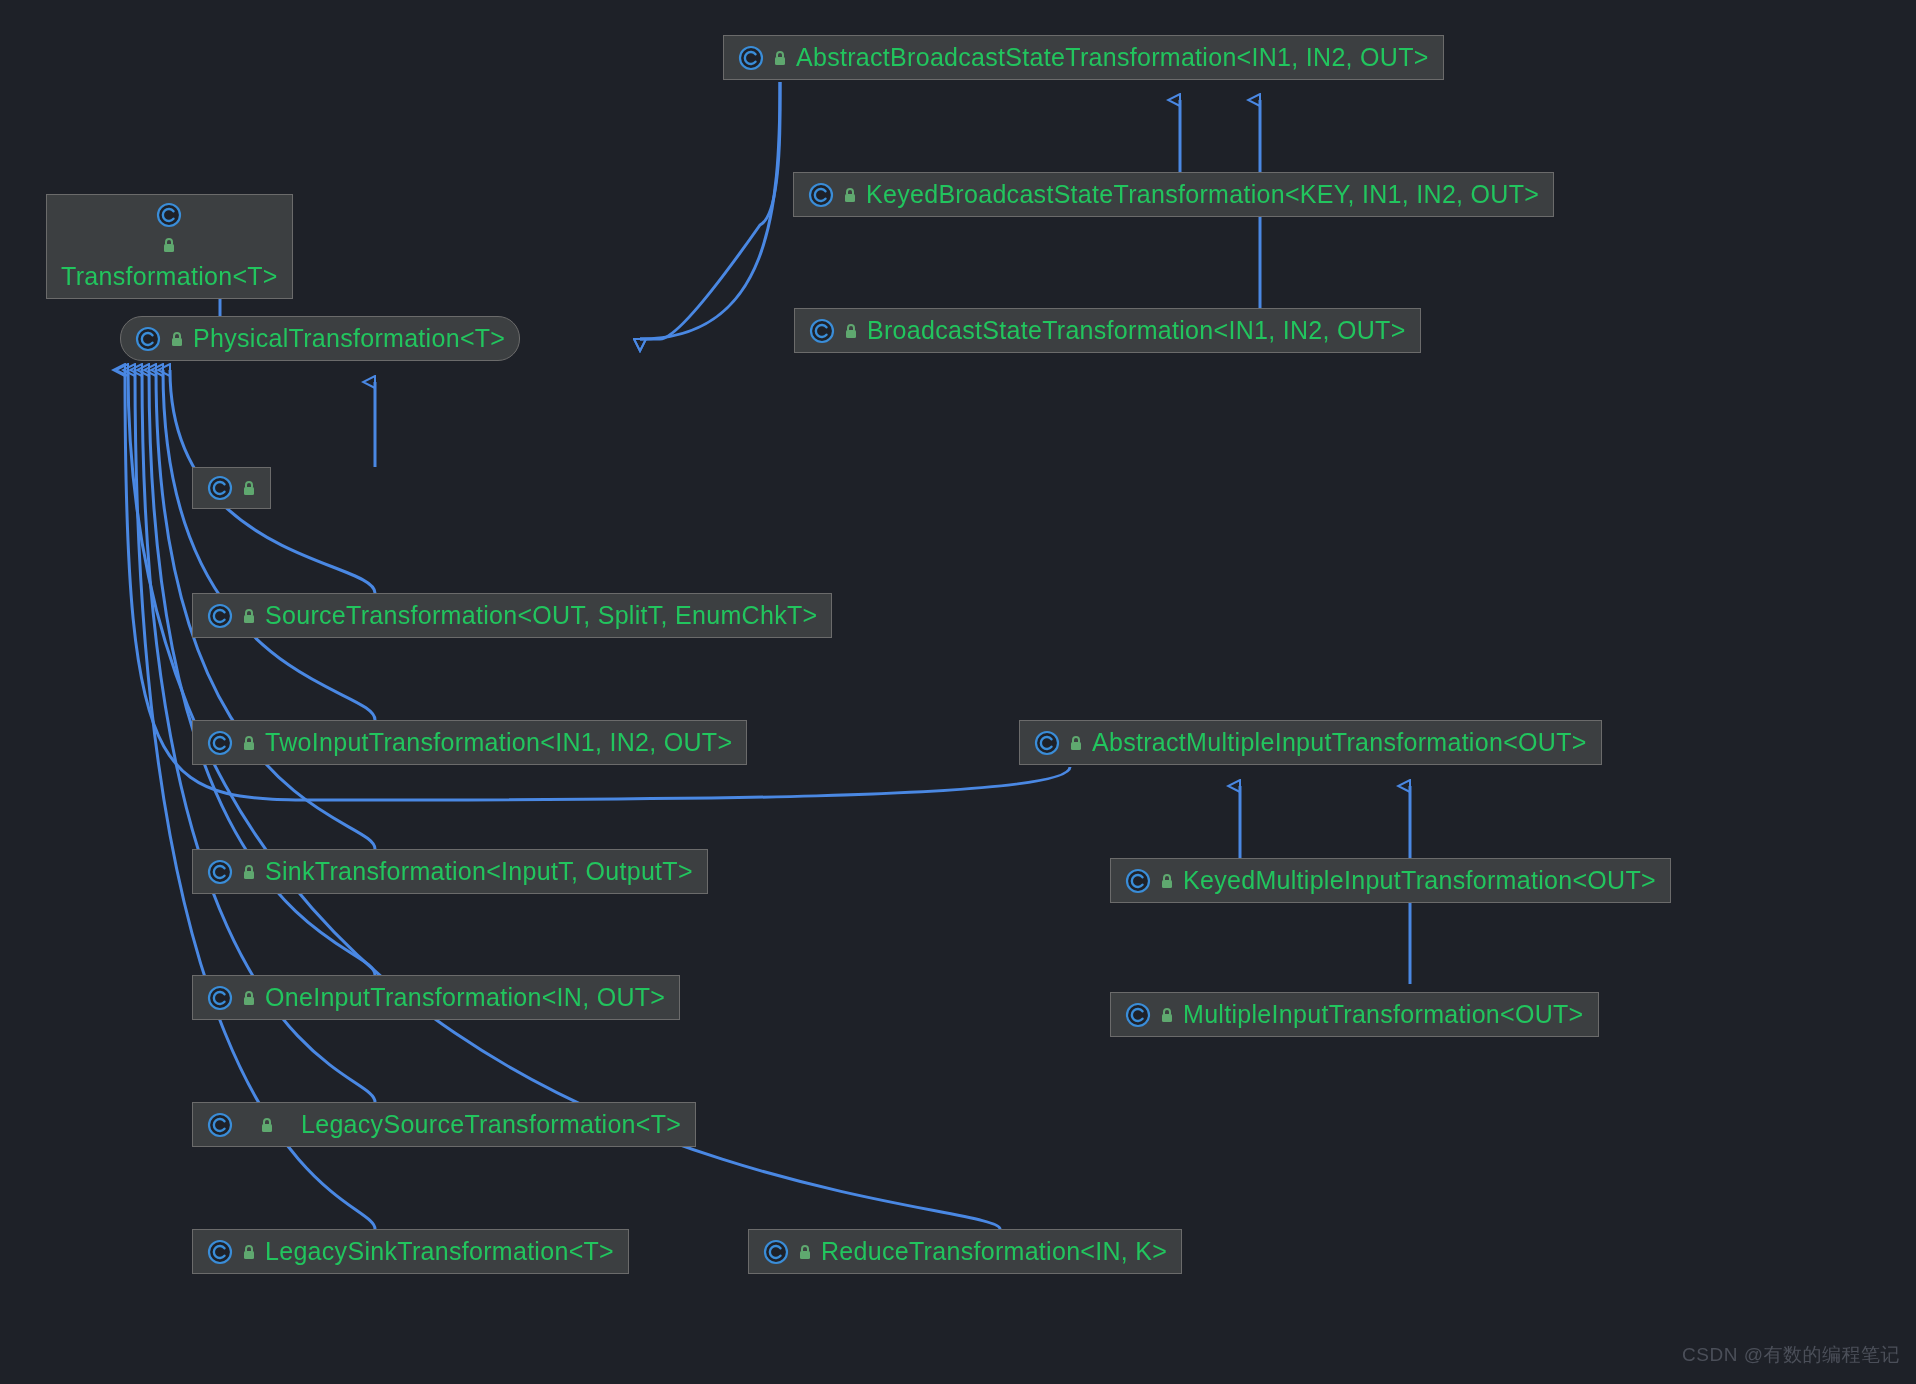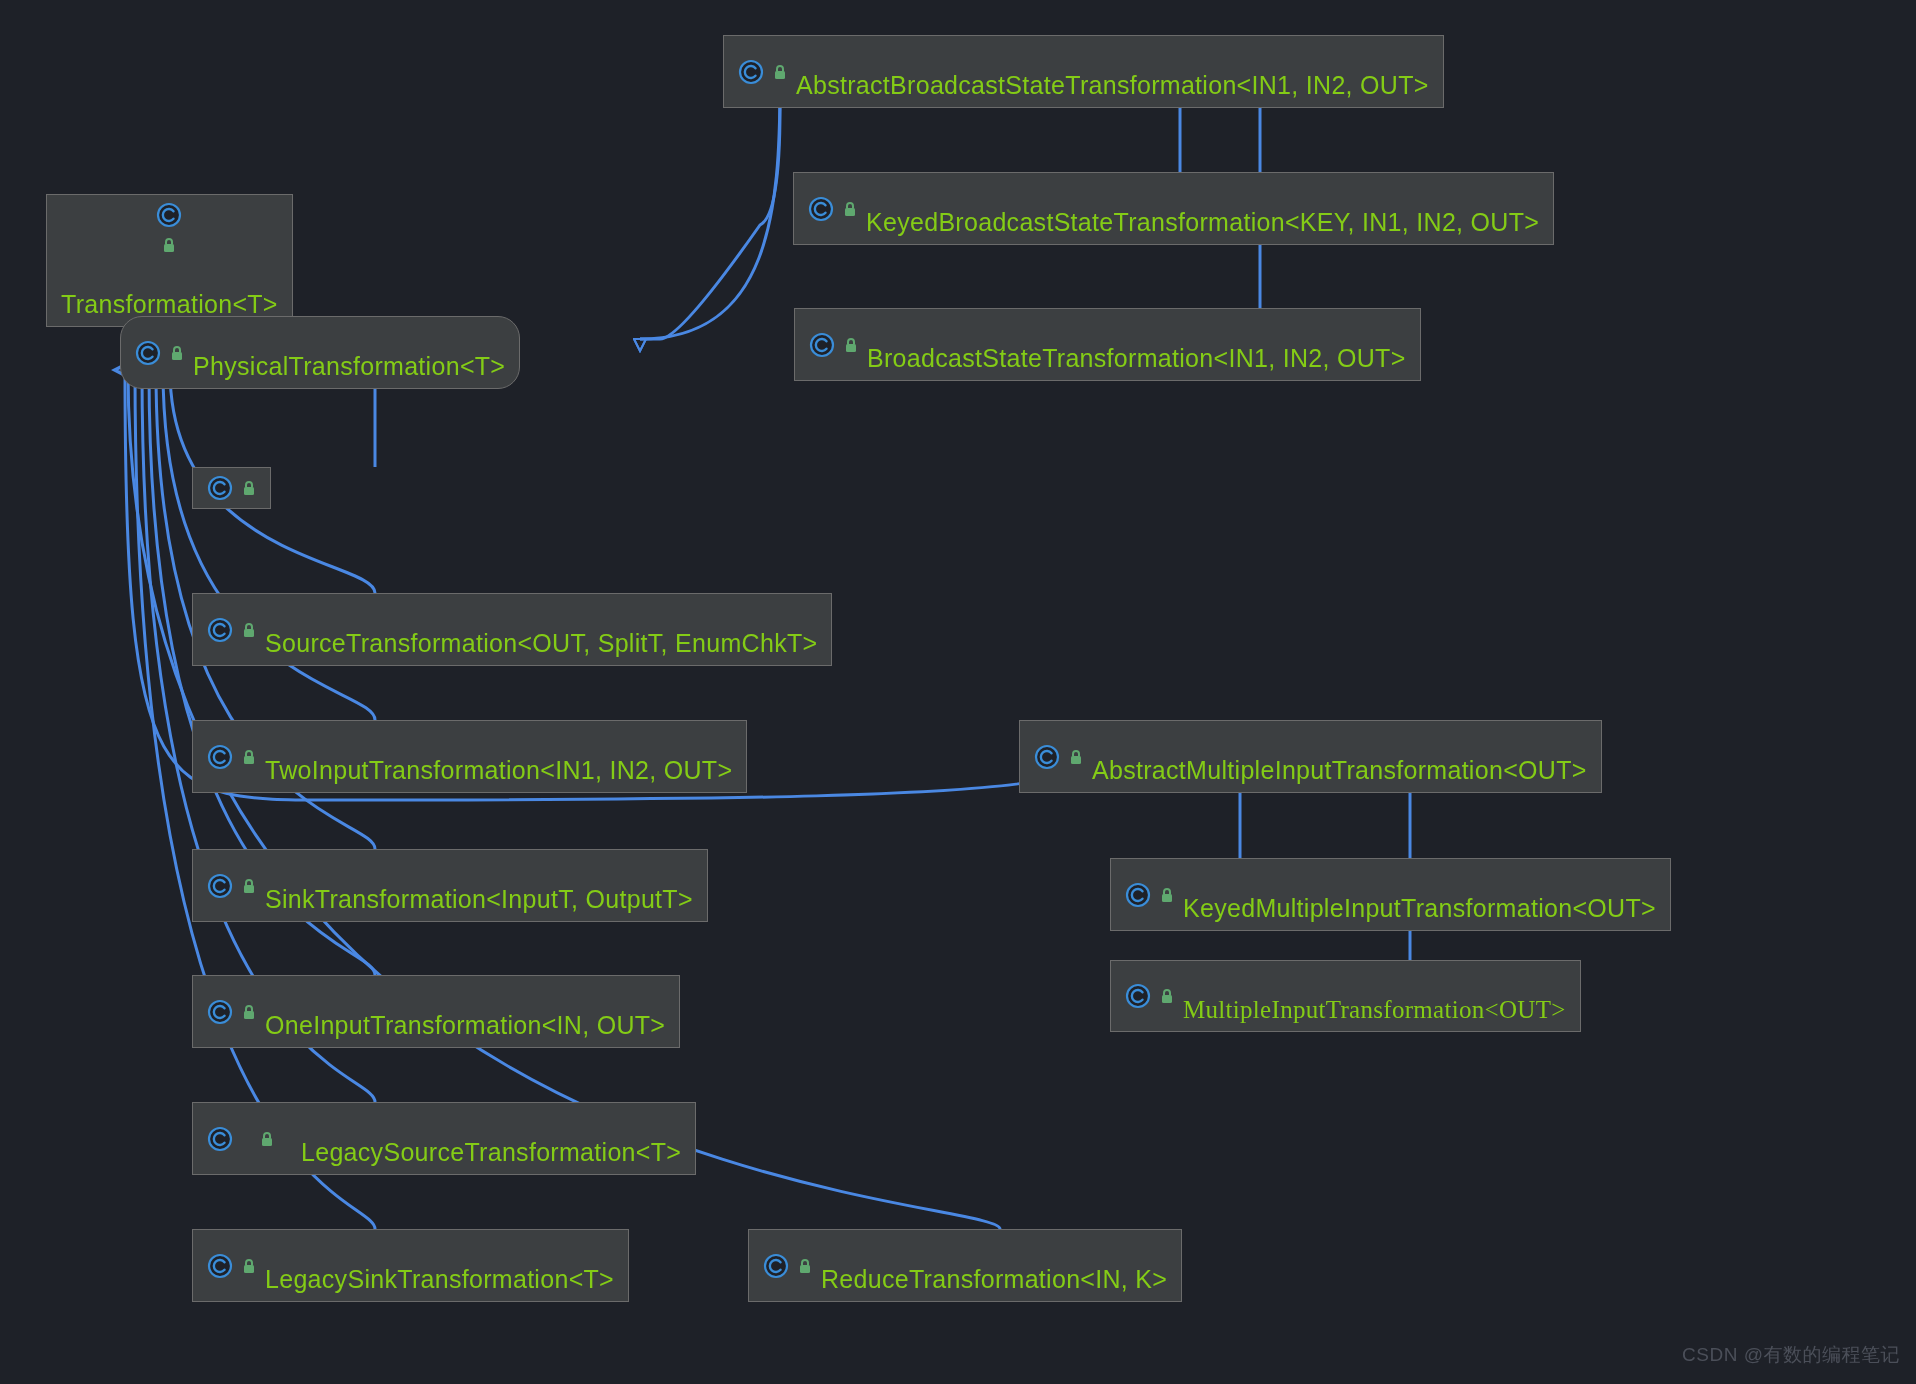--- a/index.html
+++ b/index.html
@@ -37,23 +37,22 @@
     width: 26px;
     height: 26px;
     flex-shrink: 0;
   }
   .lock-icon {
     width: 14px;
     height: 16px;
     flex-shrink: 0;
   }
   .label {
-    color: #84cc16;
+    color: #22c55e;
     letter-spacing: 0.3px;
-    margin-top: 28px;
   }
   .watermark {
     position: absolute;
     right: 16px;
     bottom: 16px;
     color: #4b4f59;
     font-size: 19px;
     letter-spacing: 0.5px;
   }
 </style>
@@ -232,21 +231,21 @@
       </div>
       <div class="node" style="left: 1110px; top: 858px;">
         <svg class="class-icon" viewBox="0 0 26 26">
           <use href="#class-c"></use>
         </svg>
         <svg class="lock-icon" viewBox="0 0 14 16">
           <use href="#lock-g"></use>
         </svg>
         <span class="label">KeyedMultipleInputTransformation&lt;OUT&gt;</span>
       </div>
-      <div class="node" style="left: 1110px; top: 960px; font-family: Liberation Serif, serif;">
+      <div class="node" style="left: 1110px; top: 992px;">
         <svg class="class-icon" viewBox="0 0 26 26">
           <use href="#class-c"></use>
         </svg>
         <svg class="lock-icon" viewBox="0 0 14 16">
           <use href="#lock-g"></use>
         </svg>
         <span class="label">MultipleInputTransformation&lt;OUT&gt;</span>
       </div>
     </div>
 

